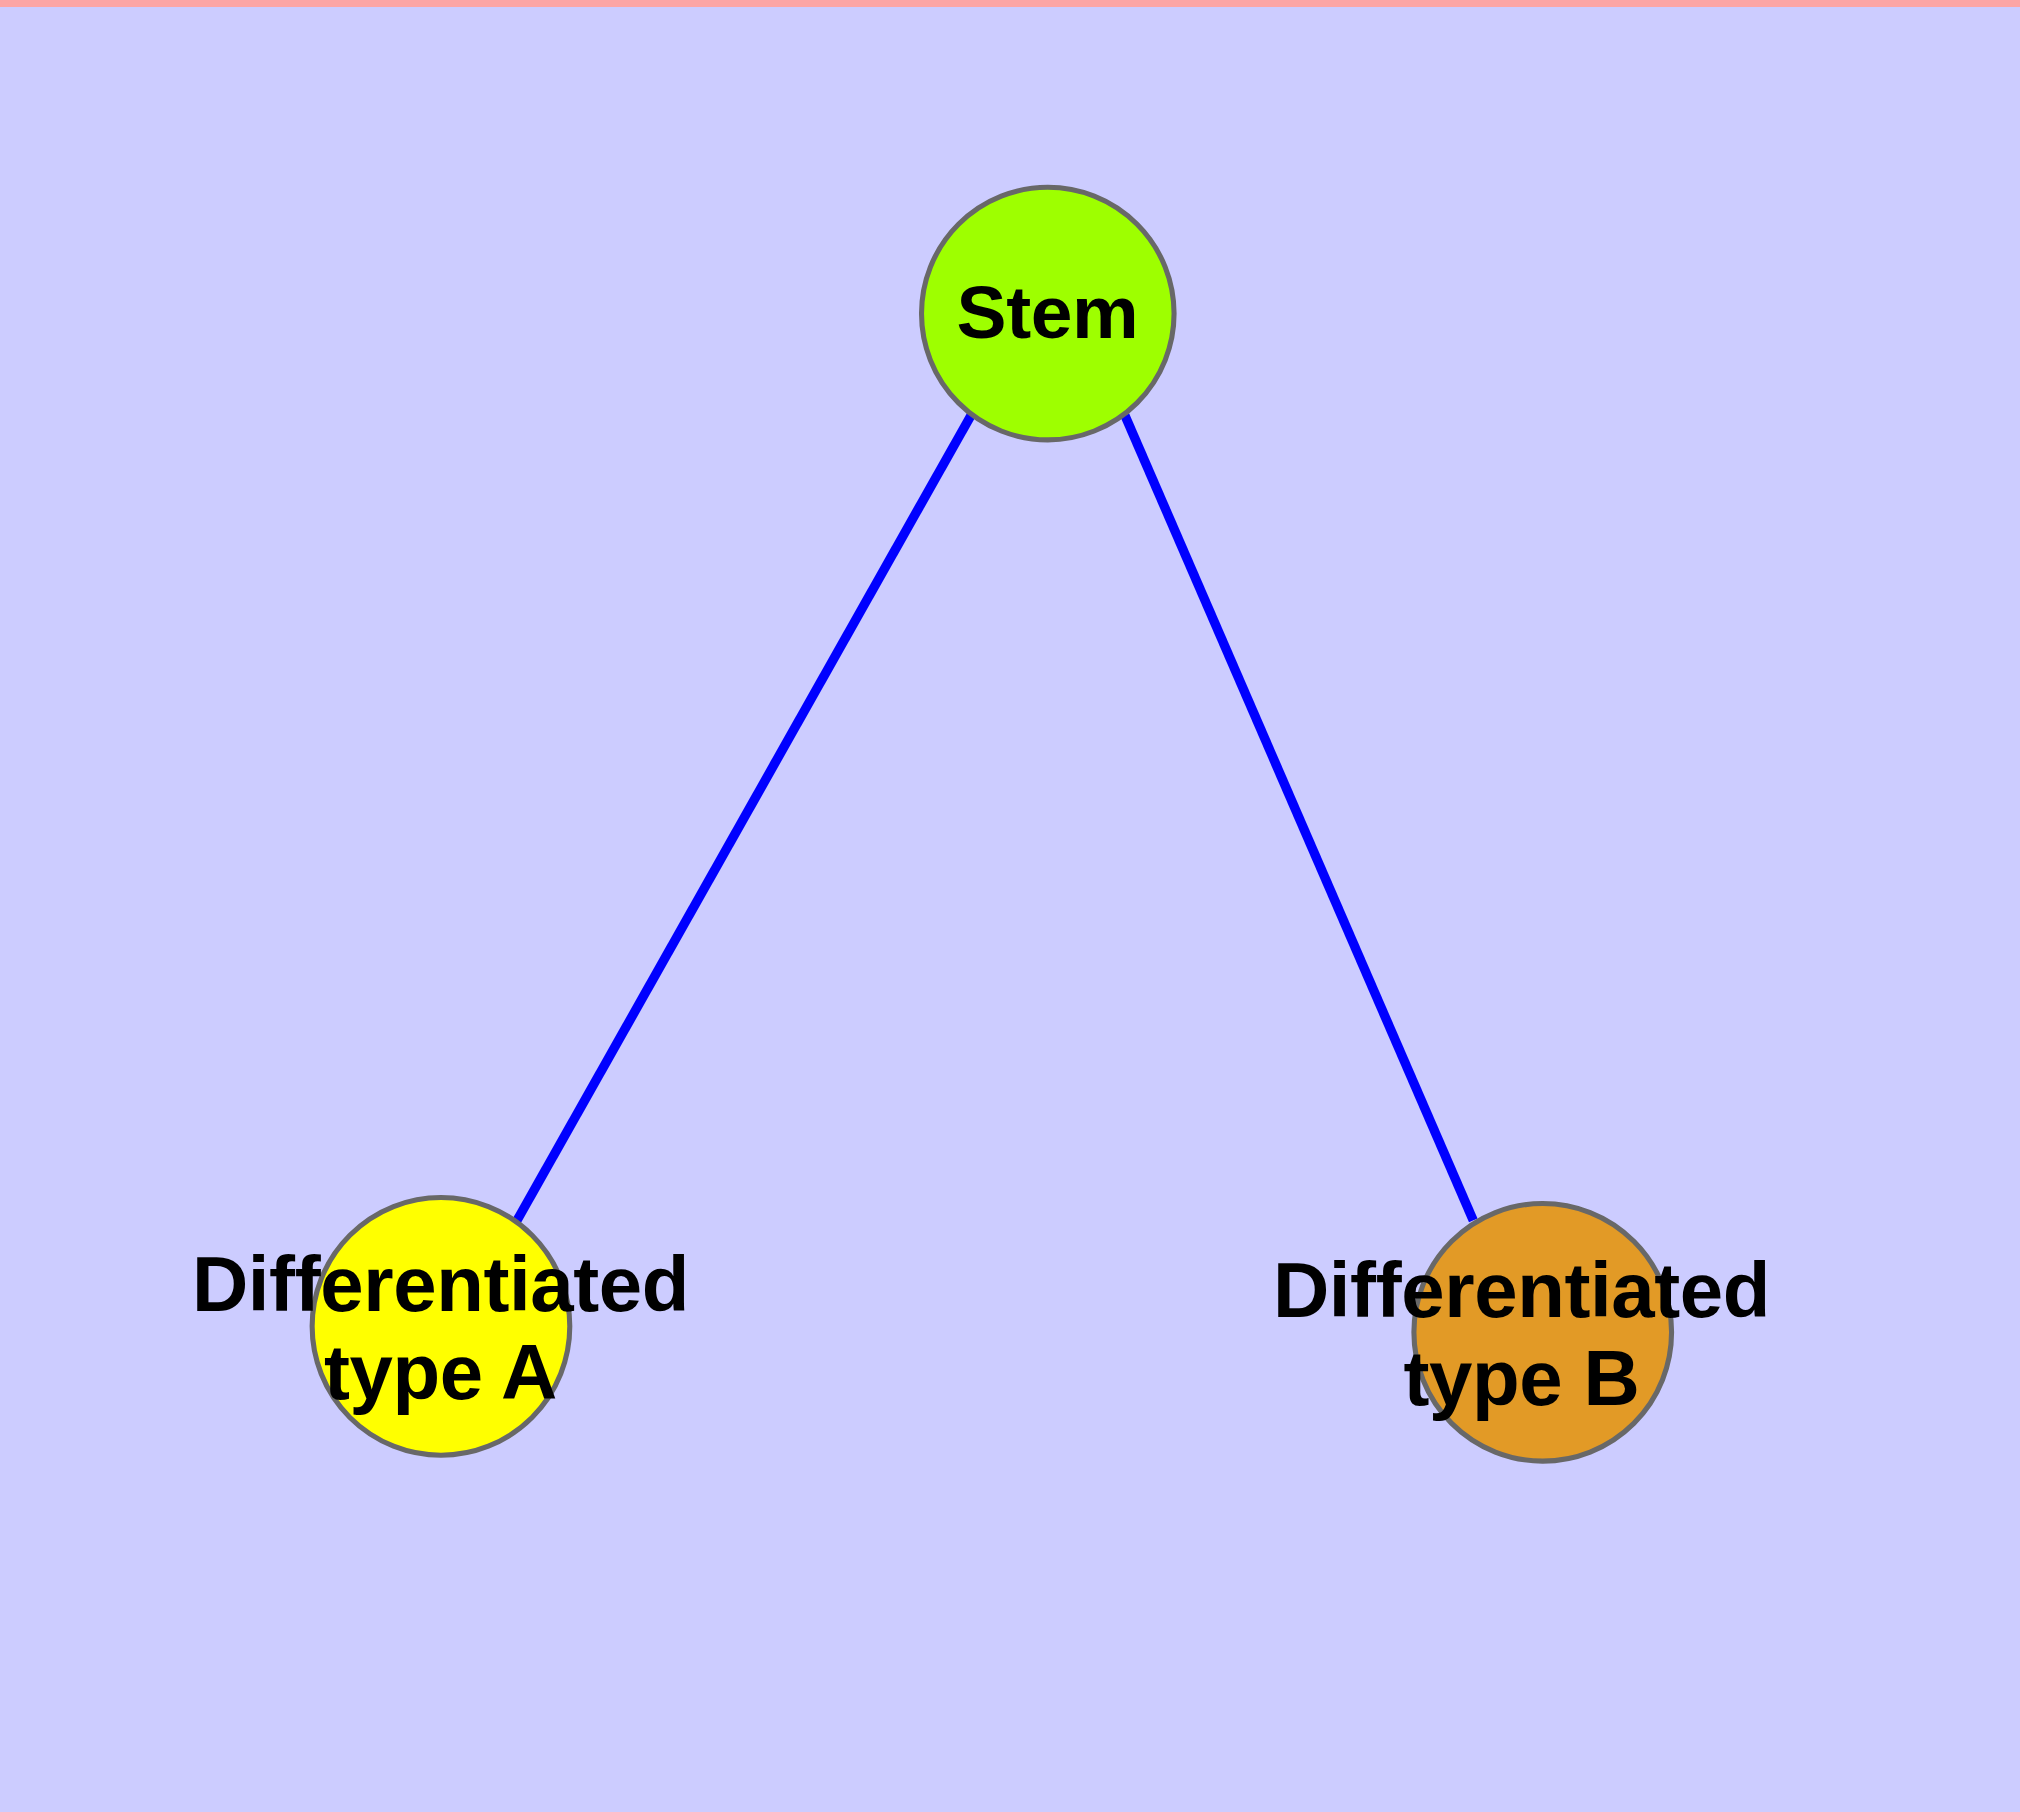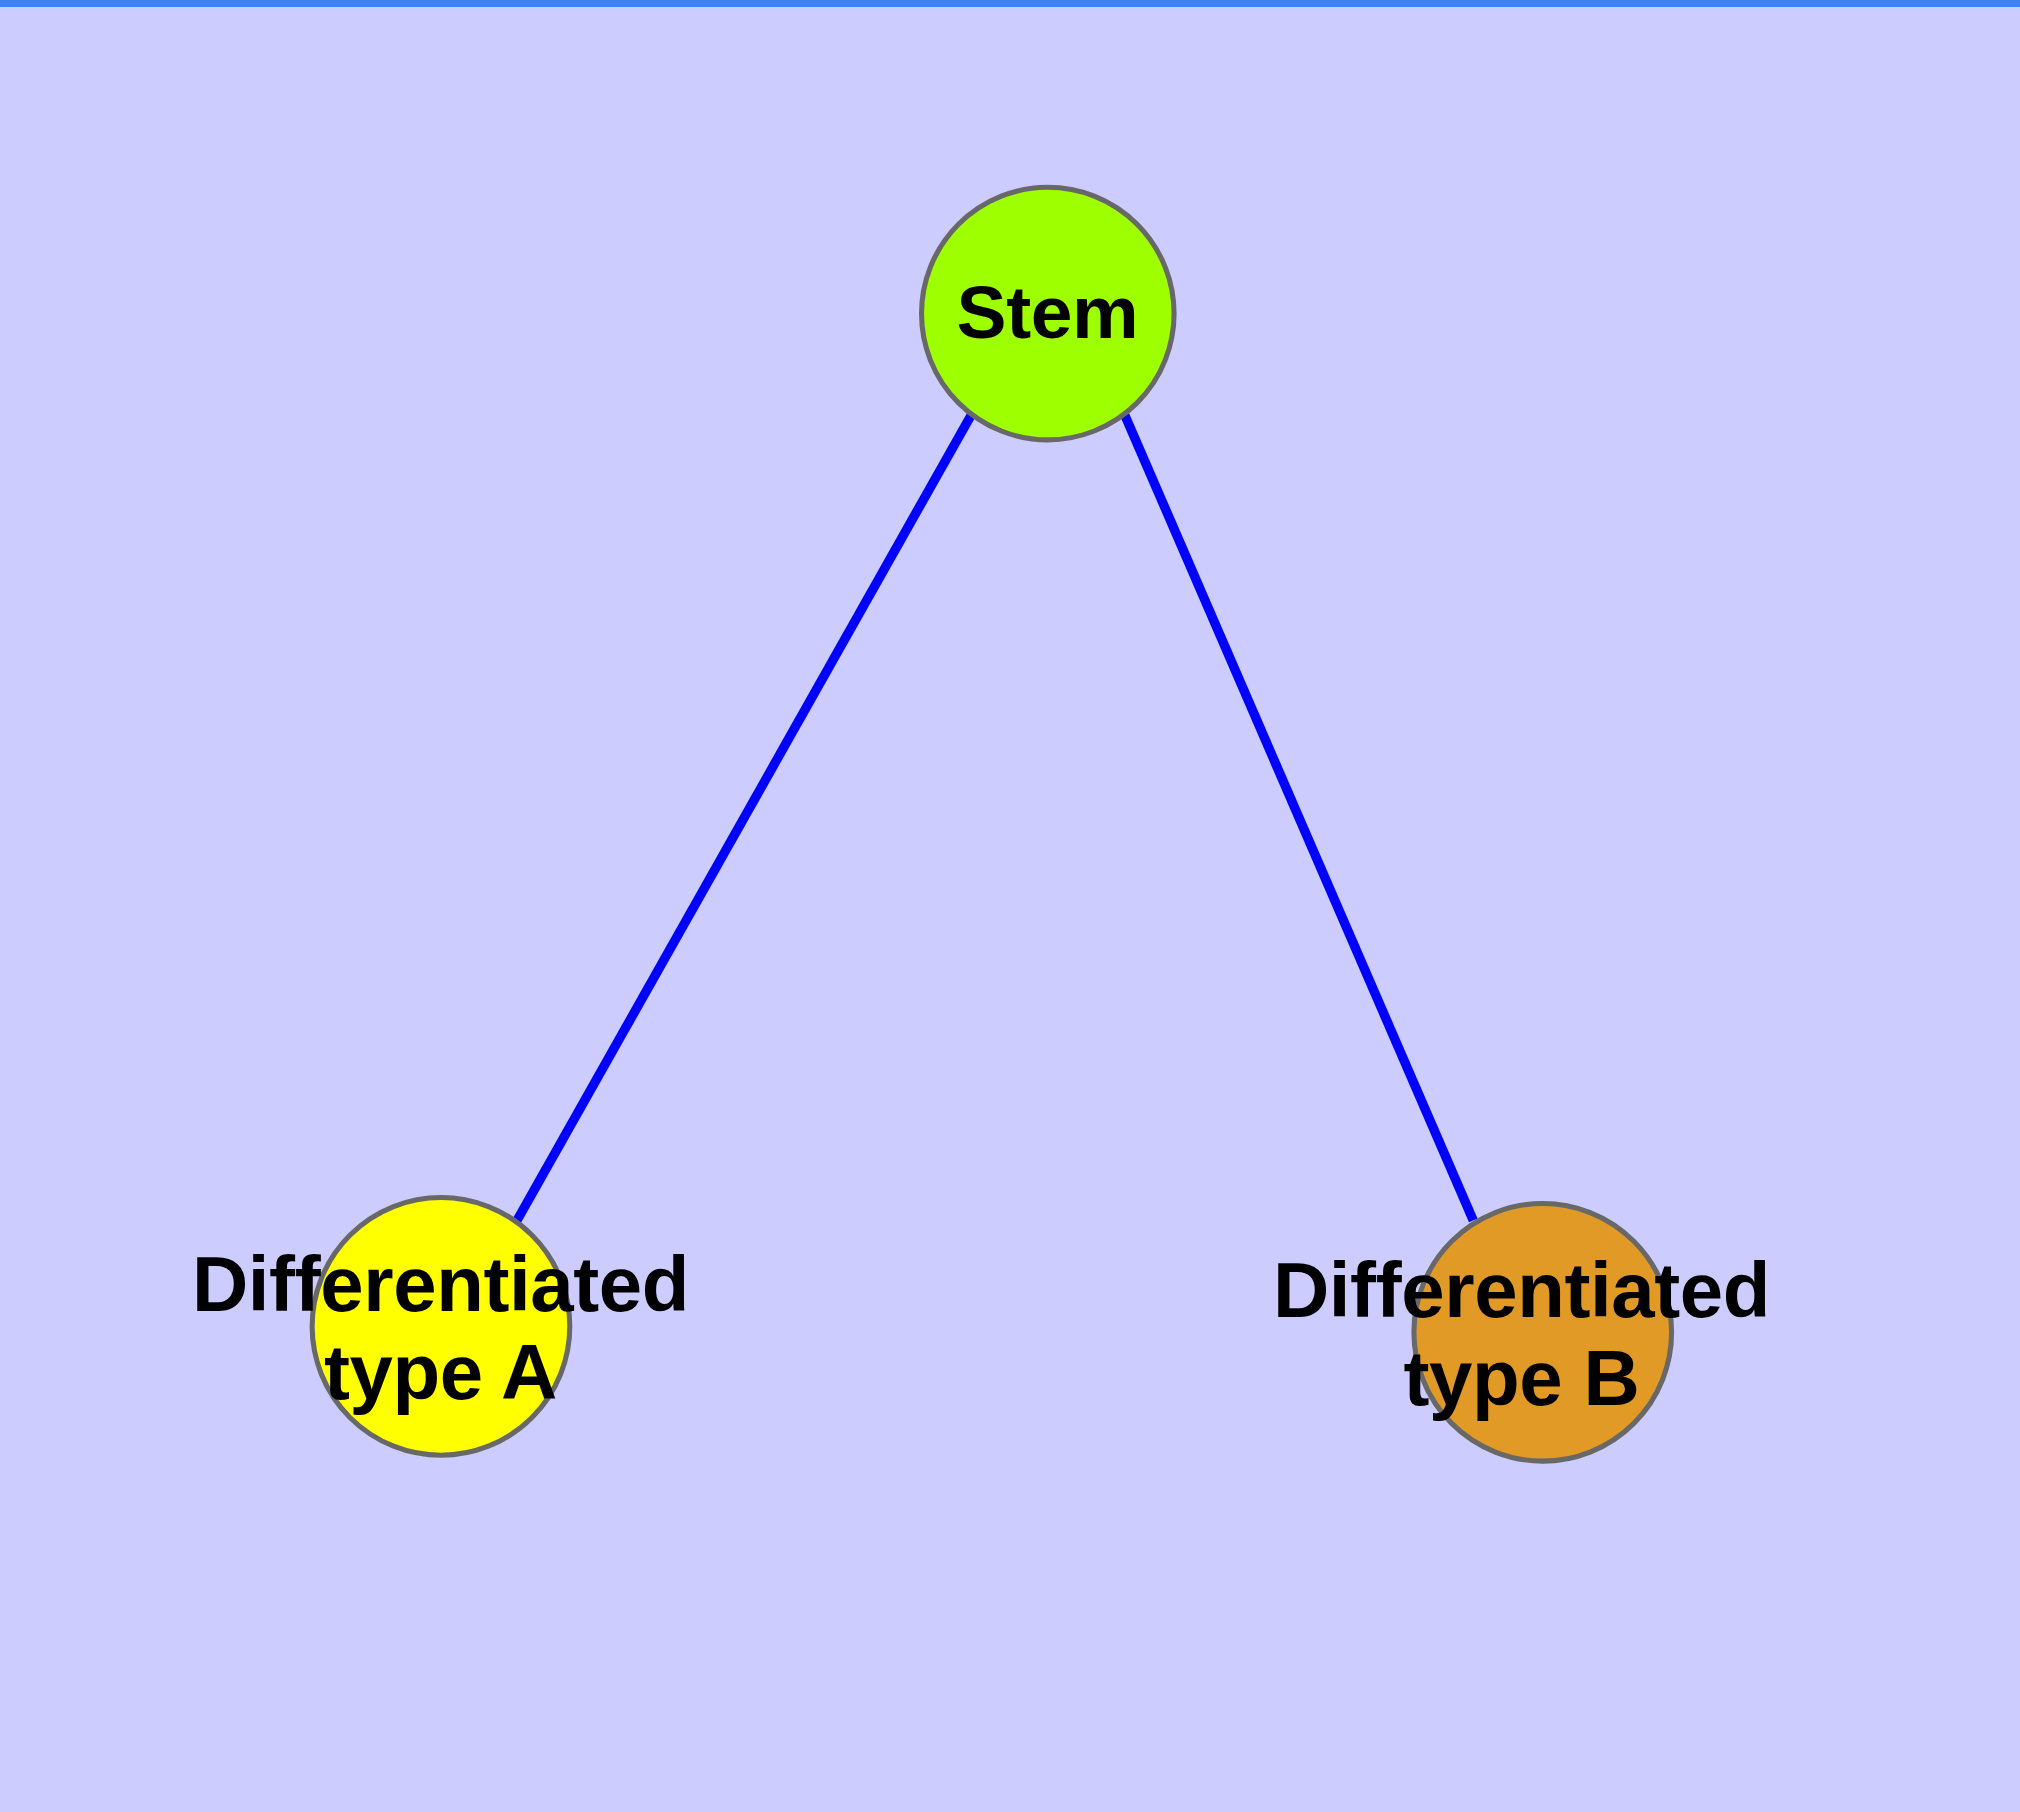--- a/index.html
+++ b/index.html
@@ -5,21 +5,21 @@
 <style>
   html, body {
     margin: 0;
     padding: 0;
     background: #ffffff;
   }
   #stage {
     position: relative;
     width: 2021px;
     height: 1812px;
-    background: #3b82f6;
+    background: #fca5a5;
     overflow: hidden;
     font-family: "Liberation Sans", "DejaVu Sans", sans-serif;
   }
   #canvas-bg {
     position: absolute;
     left: 0;
     top: 6.8px;
     width: 2021px;
     height: 1805px;
     background: #ccccff;

